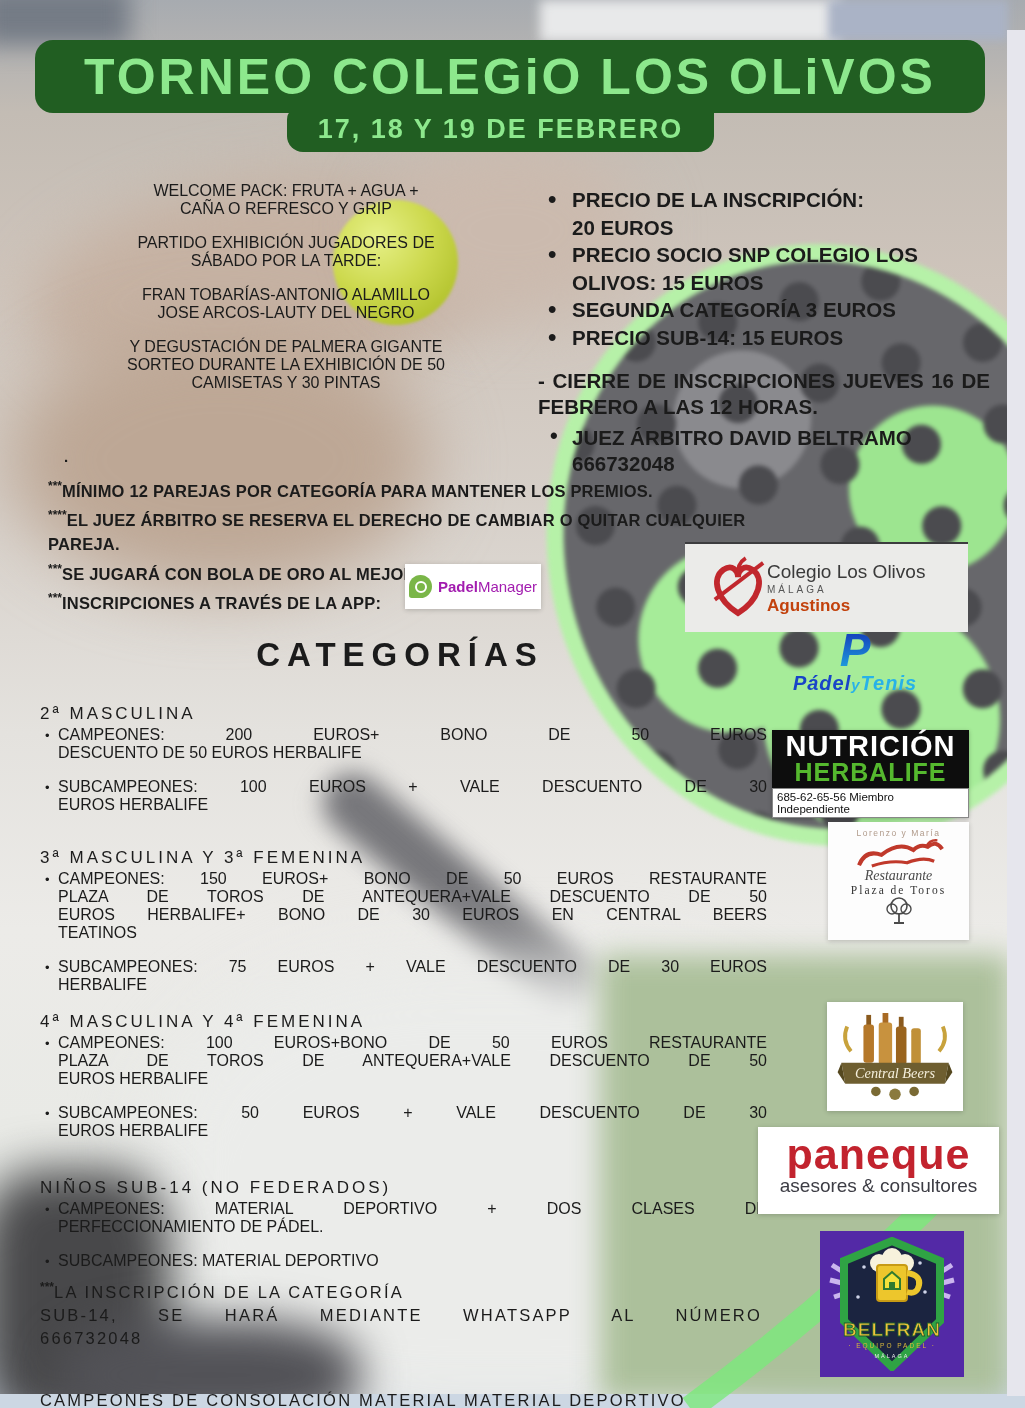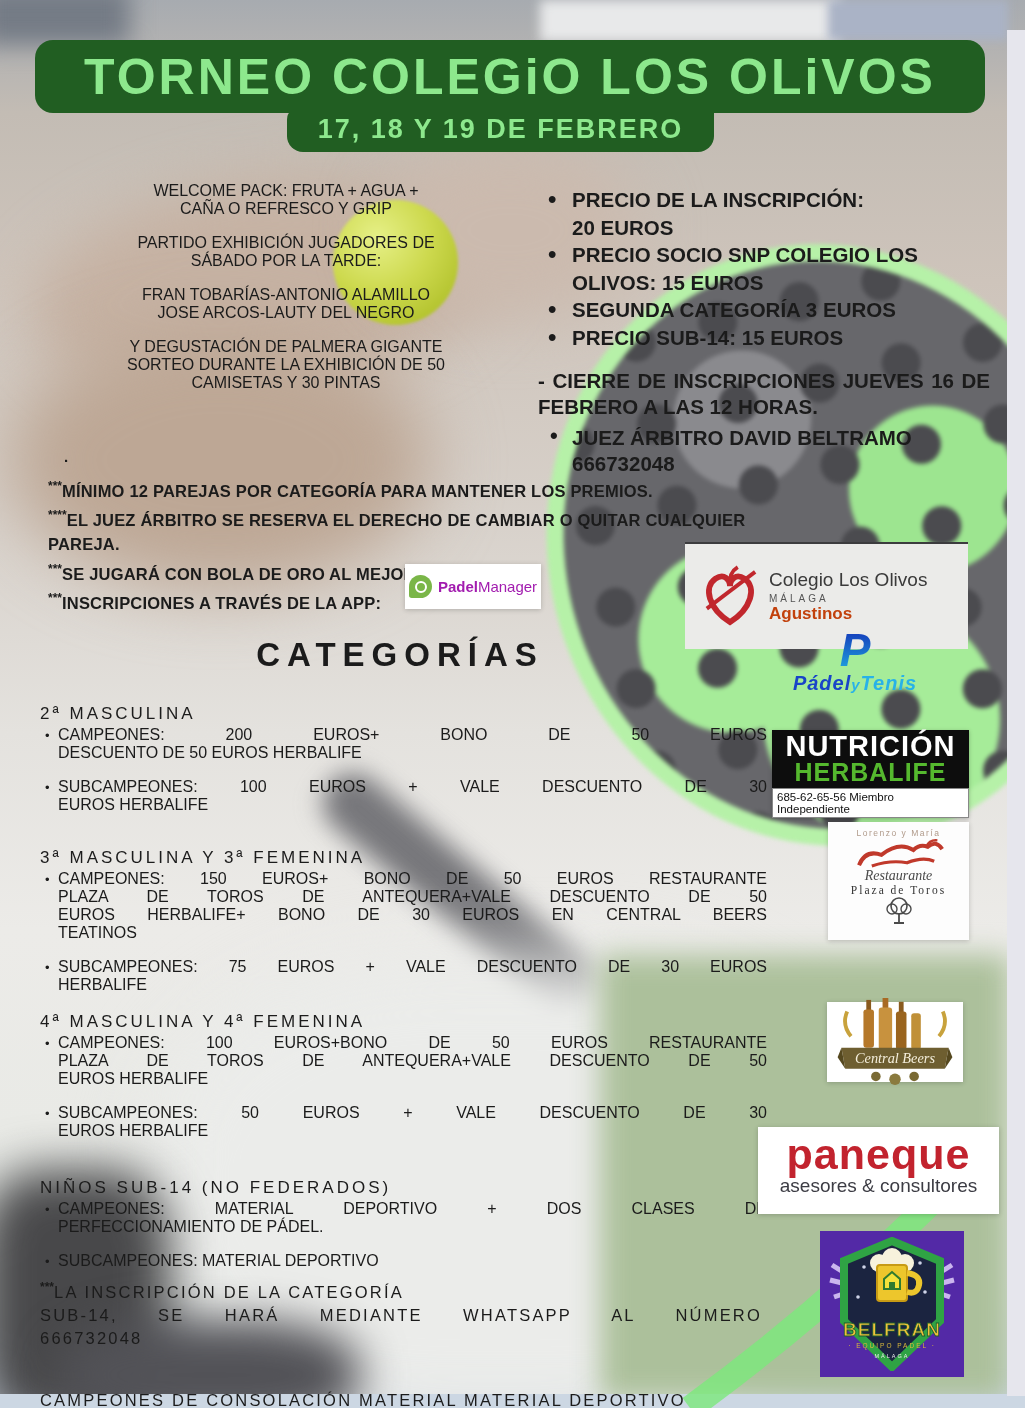--- a/index.html
+++ b/index.html
@@ -61,22 +61,22 @@
   .rule sup{font-size:12px;letter-spacing:0;}
   
   .pm-badge{left:405px;top:564px;width:136px;height:45px;background:#fff;display:flex;align-items:center;
     justify-content:center;gap:6px;box-shadow:0 1px 5px rgba(0,0,0,.2);}
   .pm-icon{width:23px;height:23px;border-radius:50% 50% 50% 12%;background:#7ab648;position:relative;}
   .pm-icon::after{content:"";position:absolute;left:6px;top:6px;width:8px;height:8px;border-radius:50%;
     border:2px solid #fff;background:#7ab648;}
   .pm-text{font-size:15px;color:#a21caf;}
   .pm-text b{font-weight:bold;}
   
-  .colegio{left:685px;top:542px;width:283px;height:107px;background:#ebebe9;display:flex;align-items:center;
-    padding:0 16px;gap:10px;box-sizing:border-box;border-top:2px solid #3c3c3e;}
+  .colegio{left:685px;top:542px;width:283px;height:90px;background:#ebebe9;display:flex;align-items:center;
+    padding:0 24px;box-sizing:border-box;border-top:2px solid #3c3c3e;}
   .cl-text{display:flex;flex-direction:column;line-height:1.15;}
   .cl1{font-size:19px;color:#3a3a3a;}
   .cl2{font-size:10px;letter-spacing:3px;color:#555;margin-top:2px;}
   .cl3{font-size:17px;font-weight:bold;color:#c2410c;}
   
   .pyt{left:770px;top:628px;width:170px;text-align:center;}
   .pyt-p{font-style:italic;font-weight:900;font-size:46px;line-height:44px;
     background:linear-gradient(180deg,#1433b8,#1fa8e0);-webkit-background-clip:text;background-clip:text;color:transparent;}
   .pyt-words{font-style:italic;font-weight:900;font-size:20px;letter-spacing:1px;}
   .pyt-w1{color:#1844c8;}
@@ -99,21 +99,21 @@
   .herbalife{left:772px;top:730px;width:197px;box-shadow:0 1px 4px rgba(0,0,0,.25);}
   .hb-box{background:#0d0d0d;padding:3px 4px;text-align:center;}
   .hb1{color:#fff;font-size:29px;font-weight:bold;letter-spacing:1px;line-height:26px;}
   .hb2{color:#55b82e;font-size:25px;font-weight:bold;letter-spacing:1px;line-height:26px;}
   .hb-strip{background:#fff;color:#111;font-size:11.5px;padding:2px 4px;border:1px solid #888;}
   .plaza{left:828px;top:822px;width:141px;height:118px;background:#fdfdfd;box-shadow:0 1px 5px rgba(0,0,0,.2);
     display:flex;flex-direction:column;align-items:center;box-sizing:border-box;padding-top:6px;}
   .pz1{font-size:8.5px;letter-spacing:1.5px;color:#b09a8a;}
   .pz2{font-family:"Liberation Serif",serif;font-style:italic;font-size:14px;color:#4a4a4a;margin-top:-2px;}
   .pz3{font-family:"Liberation Serif",serif;font-size:11.5px;letter-spacing:2px;color:#333;}
-  .beers{left:827px;top:1002px;width:136px;height:80px;background:#fff;display:flex;align-items:center;
+  .beers{left:827px;top:1002px;width:136px;height:109px;background:#fff;display:flex;align-items:center;
     justify-content:center;box-shadow:0 1px 5px rgba(0,0,0,.2);}
   .paneque{left:758px;top:1127px;width:241px;height:87px;background:#fff;text-align:center;
     box-shadow:0 1px 5px rgba(0,0,0,.2);box-sizing:border-box;padding-top:6px;}
   .pq1{font-size:43px;line-height:42px;font-weight:bold;letter-spacing:1px;color:#c2232e;}
   .pq2{font-size:19px;color:#3c3c44;}
   .belfran{left:820px;top:1231px;width:144px;height:146px;background:#5329a6;display:flex;align-items:center;justify-content:center;}
 </style>
 </head>
 <body>
 

